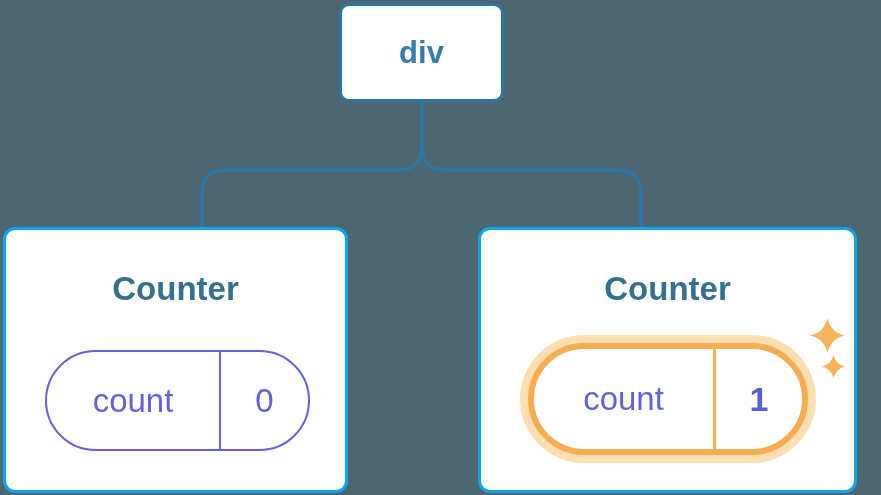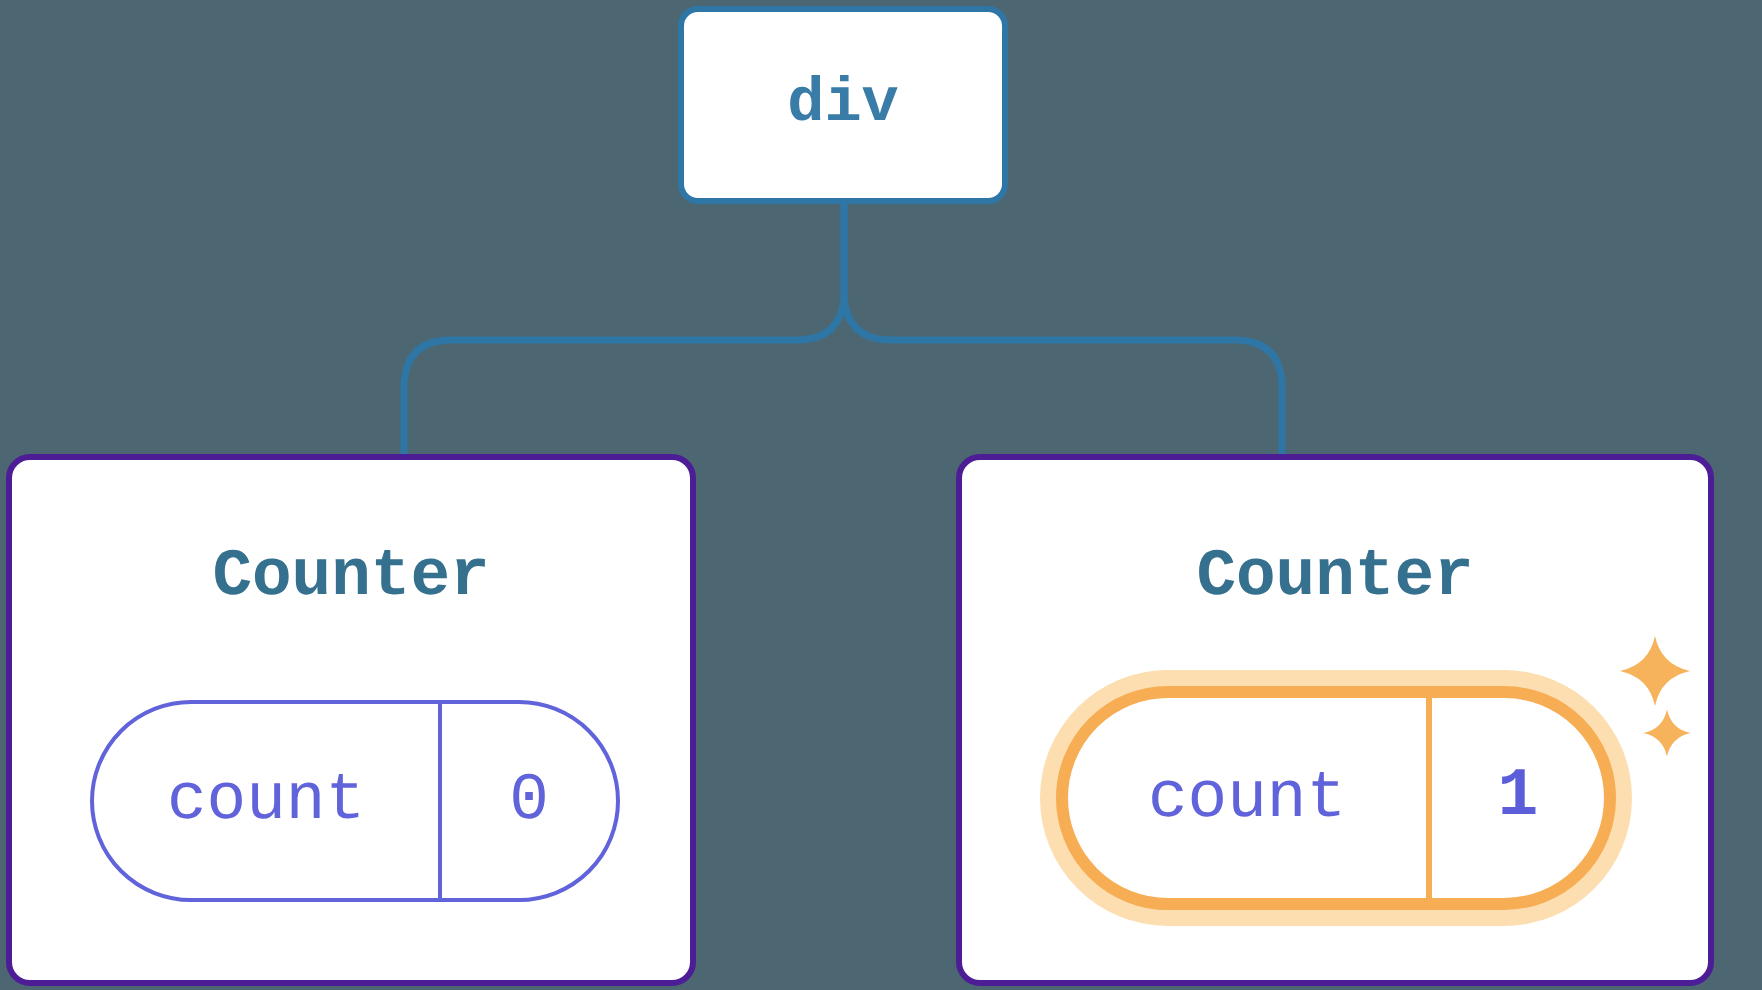--- a/index.html
+++ b/index.html
@@ -2,21 +2,21 @@
 <html><head>
 <meta charset="utf-8">
 <style>
   html, body { margin: 0; padding: 0; background: #2b3a40; }
   .canvas {
     position: relative;
     width: 881px;
     height: 495px;
     background: #4C6772;
     overflow: hidden;
-    font-family: Liberation Mono, monospace;
+    font-family: Liberation Sans, sans-serif;
   }
   .connector-svg {
     position: absolute;
     inset: 0;
     width: 881px;
     height: 495px;
   }
   .root-node {
     position: absolute;
     left: 339px; top: 3px;
@@ -26,21 +26,21 @@
     border: 3px solid #2E76A6;
     border-radius: 10px;
     display: flex; align-items: center; justify-content: center;
     font-size: 31px; font-weight: 600; color: #3A7CA8;
   }
   .card {
     position: absolute;
     top: 227px; height: 266px;
     box-sizing: border-box;
     background: #ffffff;
-    border: 3px solid #4c1d95;
+    border: 3px solid #0ea5e9;
     border-radius: 12px;
   }
   .card-left  { left: 3px;   width: 345px; }
   .card-right { left: 478px; width: 379px; }
   .card-title {
     position: absolute;
     top: 40px; left: 0; right: 0;
     text-align: center;
     font-size: 33px; font-weight: 600; color: #35708E;
   }

